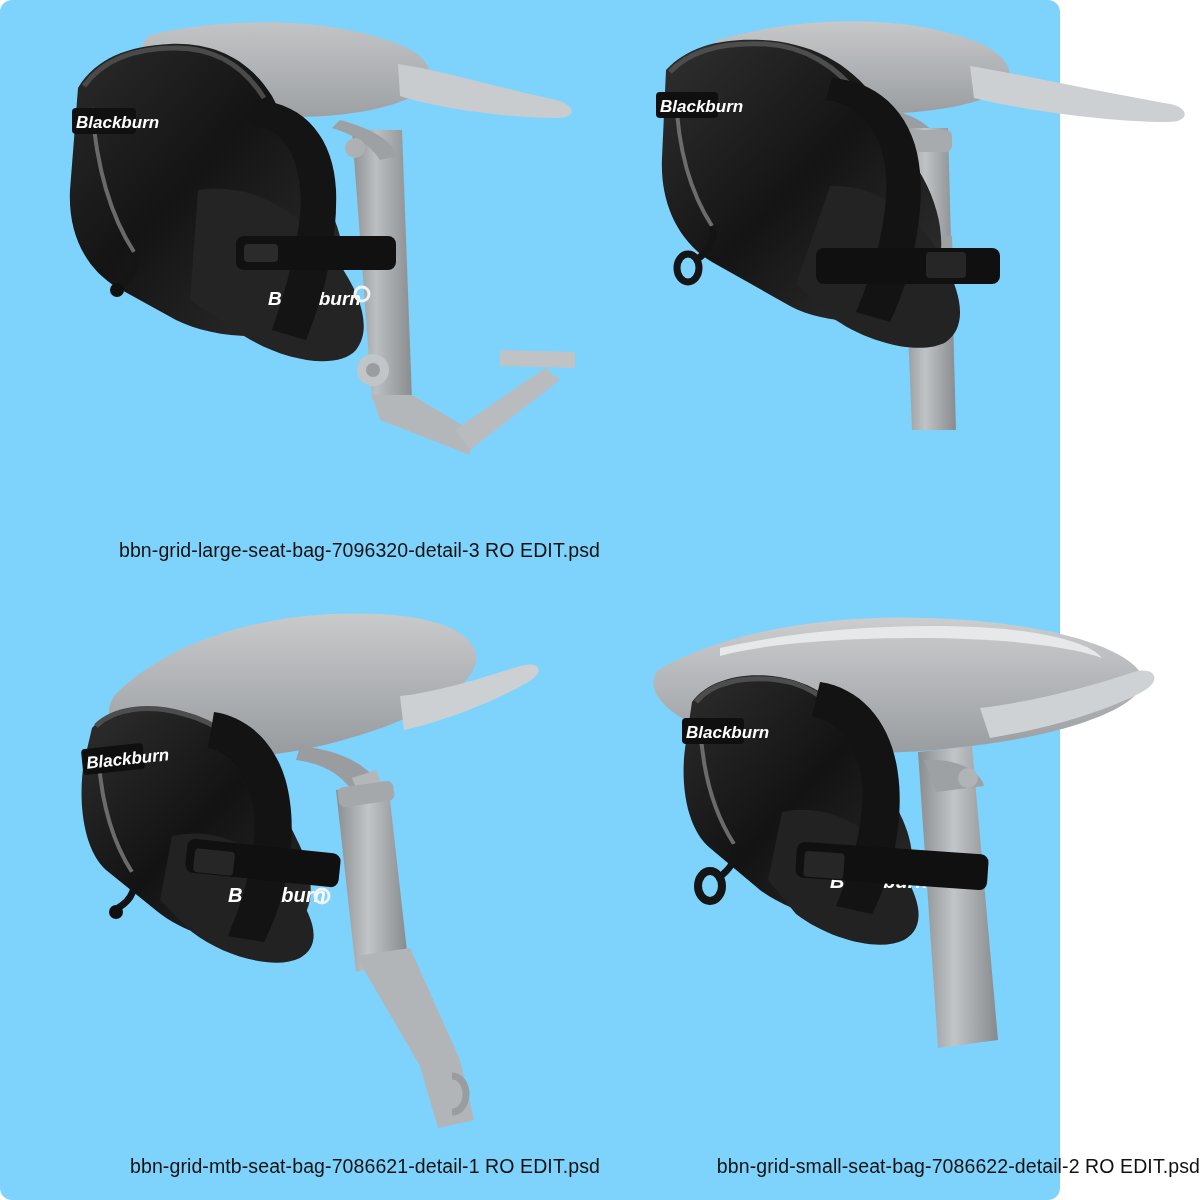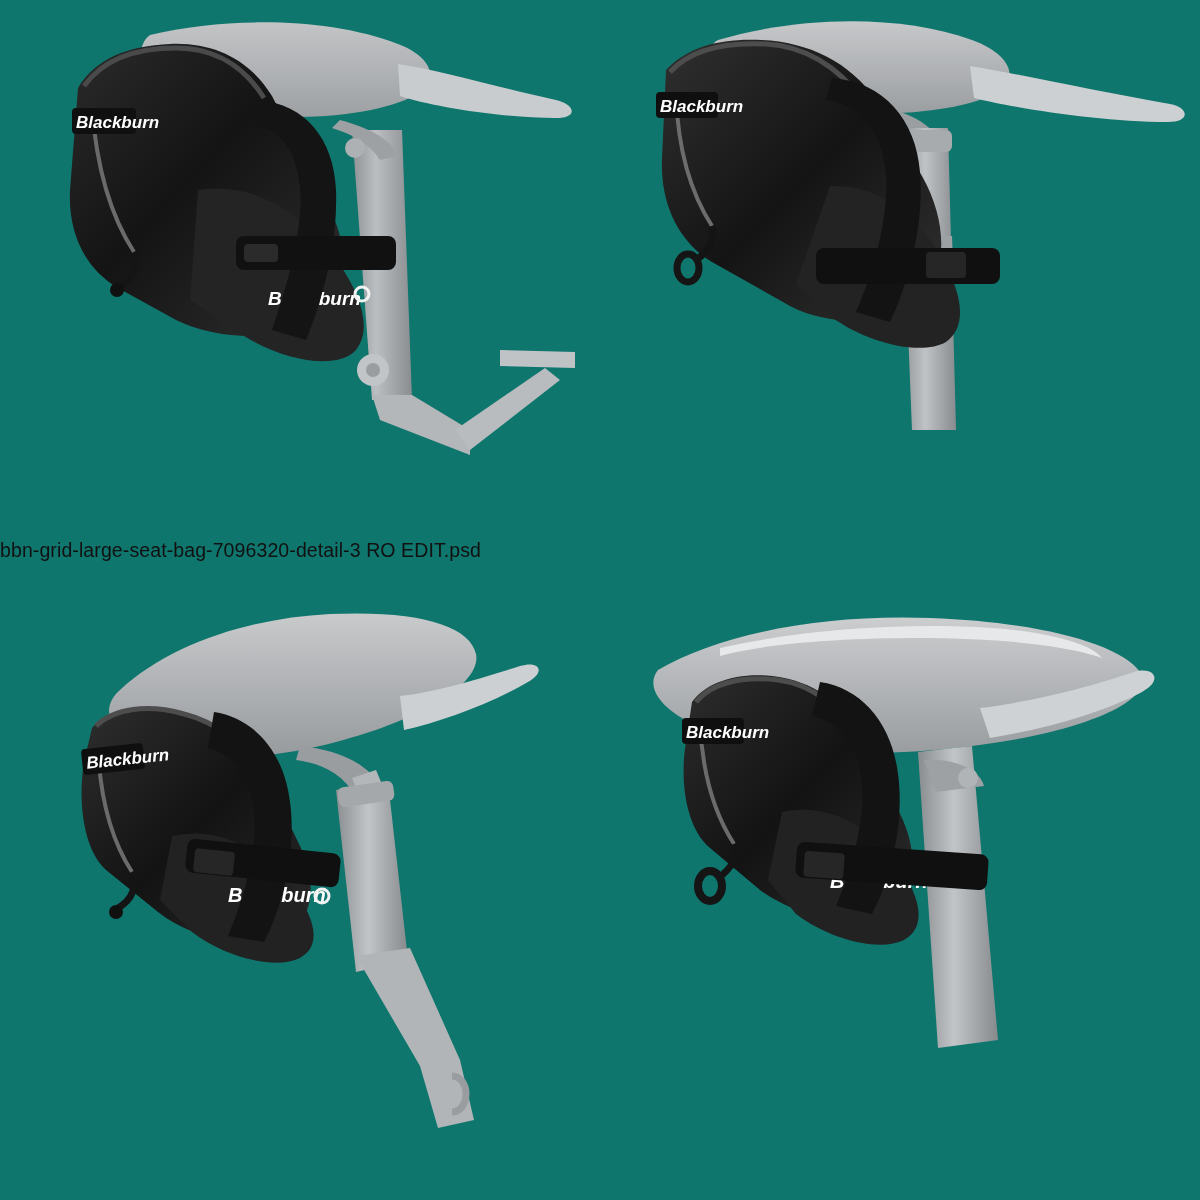--- a/index.html
+++ b/index.html
@@ -8,23 +8,24 @@
     background: #ffffff;
   }
   body {
     width: 1200px;
     height: 1200px;
     font-family: "Liberation Sans", sans-serif;
     overflow: hidden;
   }
   .sheet {
     position: relative;
-    width: 1200px;
+    width: 1060px;
     height: 1200px;
-    background: #0f766e;
+    background: #7dd3fc;
+    border-radius: 12px;
   }
   .grid {
     position: absolute;
     inset: 0;
     display: grid;
     grid-template-columns: 600px 600px;
     grid-template-rows: 600px 600px;
   }
   .cell {
     position: relative;
@@ -35,21 +36,21 @@
     left: 0;
     top: 0;
     width: 600px;
     height: 560px;
   }
   .caption {
     position: absolute;
     left: 0;
     width: 600px;
     bottom: 38px;
-    text-align: left;
+    text-align: right;
     font-size: 19.5px;
     color: #111111;
     letter-spacing: 0.1px;
     white-space: nowrap;
   }
   .cell.row2 .caption {
     bottom: 22px;
   }
   svg.art {
     display: block;
@@ -222,20 +223,21 @@
           <text class="logo-text" x="86" y="166" font-size="17" transform="rotate(-6 113 159)">Blackburn</text>
 
           <text class="logo-text" x="228" y="302" font-size="20">Blackburn</text>
           <circle cx="322" cy="296" r="7" fill="none" stroke="#f2f2f2" stroke-width="3"></circle>
 
           <path d="M208,148 C244,156 258,196 254,238 C250,280 238,312 228,336 L264,342 C286,300 296,244 290,202 C284,152 254,118 214,112 Z" fill="#131313"></path>
           <rect x="186" y="246" width="154" height="34" rx="8" fill="#101010" transform="rotate(6 263 263)"></rect>
           <rect x="194" y="250" width="40" height="24" rx="4" fill="#262626" transform="rotate(6 214 262)"></rect>
         </svg>
       </div>
+      <div class="caption">bbn-grid-mtb-seat-bag-7086621-detail-1 RO EDIT.psd</div>
     </div>
 
     <div class="cell row2">
       <div class="thumb">
         <svg class="art" viewBox="0 0 600 560" preserveAspectRatio="xMidYMid meet">
           <defs>
             <linearGradient id="sadGradD" x1="0" y1="0" x2="0" y2="1">
               <stop offset="0%" stop-color="#cbcdcf"></stop>
               <stop offset="100%" stop-color="#9a9da0"></stop>
             </linearGradient>
@@ -273,16 +275,17 @@
           <text class="logo-text" x="86" y="138" font-size="17">Blackburn</text>
 
           <text class="logo-text" x="230" y="288" font-size="20">Blackburn</text>
           <circle cx="324" cy="278" r="7" fill="none" stroke="#f2f2f2" stroke-width="3"></circle>
 
           <path d="M212,116 C250,124 266,164 262,208 C258,250 246,282 236,306 L272,314 C294,272 304,216 298,174 C292,124 262,88 220,82 Z" fill="#131313"></path>
           <rect x="196" y="248" width="192" height="36" rx="8" fill="#101010" transform="rotate(4 292 266)"></rect>
           <rect x="204" y="252" width="40" height="26" rx="4" fill="#262626" transform="rotate(4 224 265)"></rect>
         </svg>
       </div>
+      <div class="caption">bbn-grid-small-seat-bag-7086622-detail-2 RO EDIT.psd</div>
     </div>
 
   </div>
 </div>
 
 </body></html>

